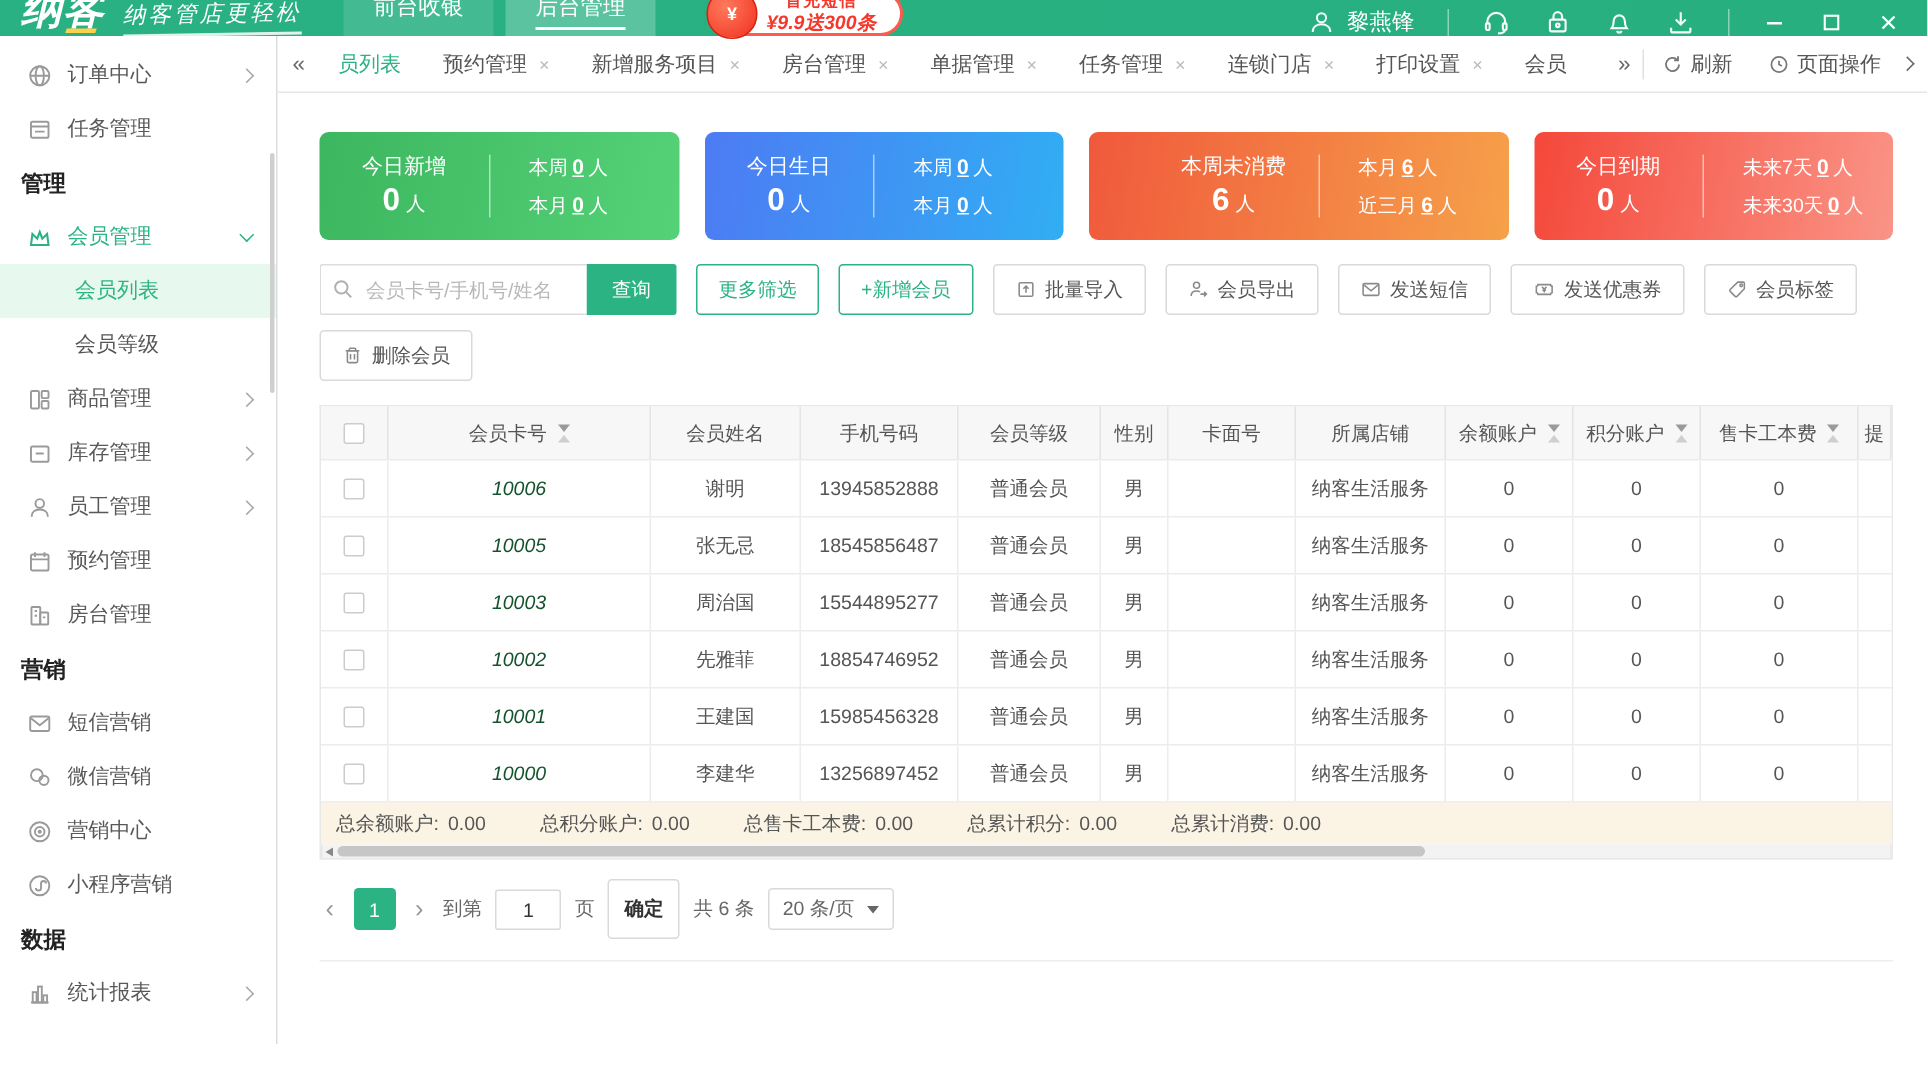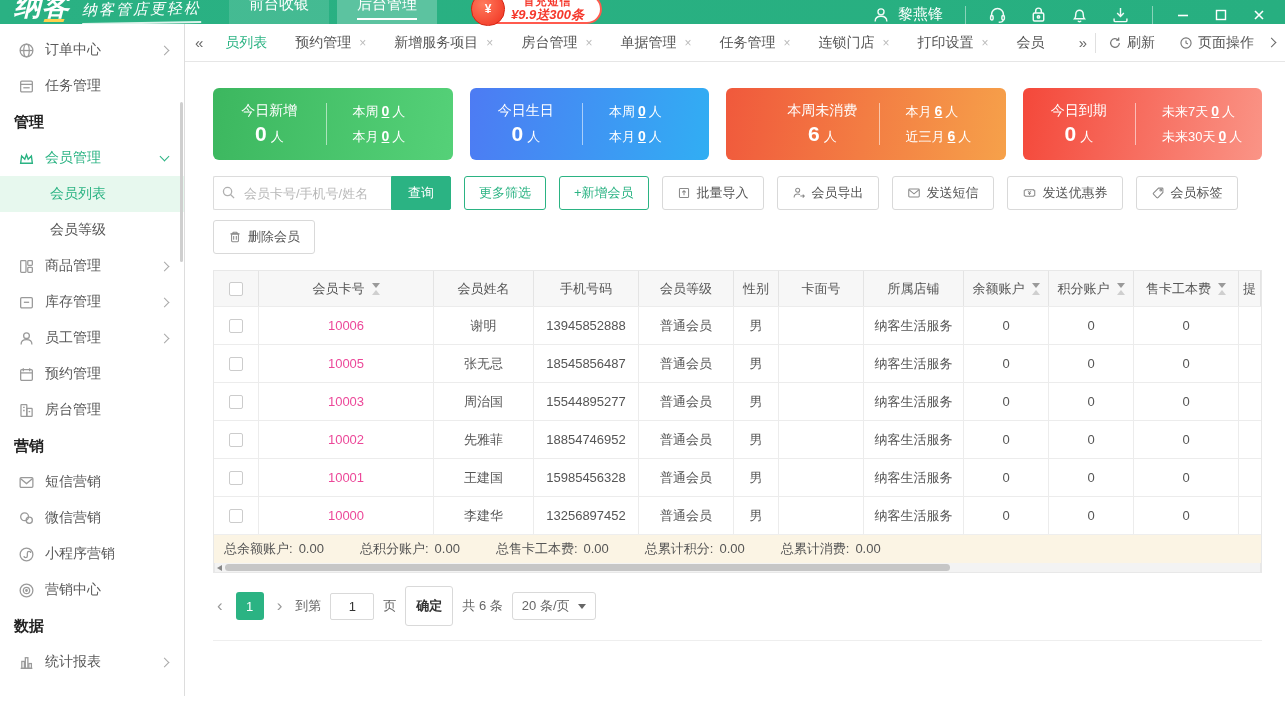--- a/index.html
+++ b/index.html
@@ -90,21 +90,21 @@
 
   
   .table { margin-top:16px; border:1px solid #e8e8e8; border-bottom:none; position:relative; }
   .trow { display:grid; grid-template-columns:45px 175px 100px 105px 95px 45px 85px 100px 85px 85px 105px 1fr; align-items:center; }
   .thead { background:#f7f7f7; height:35px; font-size:13px; color:#555; }
   .tbody-row { height:38px; font-size:13px; color:#555; border-top:1px solid #ececec; background:#fff; }
   .cell { height:100%; display:flex; align-items:center; justify-content:center; border-right:1px solid #ececec; overflow:hidden; white-space:nowrap; }
   .cell:last-child { border-right:none; }
   .thead .cell { border-right:1px solid #e4e4e4; }
   .cb { width:14px; height:14px; border:1px solid #ccc; border-radius:2px; background:#fff; cursor:pointer; }
-  .link { color:#ec4899; cursor:pointer; }
+  .link { color:#14532d; cursor:pointer;font-style:italic; }
   .sort { display:inline-flex; flex-direction:column; gap:2px; margin-left:7px; cursor:pointer; }
   .s-dn { width:0; height:0; border-left:4px solid transparent; border-right:4px solid transparent; border-top:5px solid #9a9a9a; }
   .s-up { width:0; height:0; border-left:4px solid transparent; border-right:4px solid transparent; border-bottom:5px solid #cfcfcf; }
   .summary { height:29px; background:#fbf4e4; border-top:1px solid #eee; display:flex; align-items:center; gap:36px; padding-left:10px; font-size:13px; color:#555; }
   .summary span b { font-weight:normal; margin-left:6px; }
   .hscroll { height:10px; background:#f3f3f3; position:relative; border:1px solid #e8e8e8; border-top:none; }
   .hscroll .arrow-l { position:absolute; left:2px; top:2px; width:0; height:0; border-top:3px solid transparent; border-bottom:3px solid transparent; border-right:5px solid #888; }
   .hscroll .thumb { position:absolute; left:10px; top:1px; height:7px; width:725px; background:#c6c6c6; border-radius:4px; cursor:pointer; }
 
   
@@ -297,34 +297,34 @@
             <circle cx="6.2" cy="6.4" r="3.7"></circle>
             <circle cx="10.6" cy="9.6" r="2.9"></circle>
           </svg>
         </span>
       <span>微信营销</span>
     </div>
     <div class="sb-item">
       <span class="sb-ico">
           <svg viewBox="0 0 16 16" width="17" height="17" fill="none" stroke="currentColor" stroke-width="1.2">
             <circle cx="8" cy="8" r="6"></circle>
-            <path d="M5.6 9.4 a1.6 1.6 0 1 0 3.2 0 v-2.8 a1.6 1.6 0 1 1 3.2 0"></path>
-          </svg>
-        </span>
-      <span>小程序营销</span>
-    </div>
-    <div class="sb-item">
-      <span class="sb-ico">
-          <svg viewBox="0 0 16 16" width="17" height="17" fill="none" stroke="currentColor" stroke-width="1.2">
-            <circle cx="8" cy="8" r="6"></circle>
             <circle cx="8" cy="8" r="3"></circle>
             <circle cx="8" cy="8" r="0.7" fill="currentColor"></circle>
           </svg>
         </span>
       <span>营销中心</span>
+    </div>
+    <div class="sb-item">
+      <span class="sb-ico">
+          <svg viewBox="0 0 16 16" width="17" height="17" fill="none" stroke="currentColor" stroke-width="1.2">
+            <circle cx="8" cy="8" r="6"></circle>
+            <path d="M5.6 9.4 a1.6 1.6 0 1 0 3.2 0 v-2.8 a1.6 1.6 0 1 1 3.2 0"></path>
+          </svg>
+        </span>
+      <span>小程序营销</span>
     </div>
     <div class="sb-section">数据</div>
     <div class="sb-item">
       <span class="sb-ico">
           <svg viewBox="0 0 16 16" width="17" height="17" fill="none" stroke="currentColor" stroke-width="1.2">
             <path d="M2.5 13.5 h11"></path>
             <rect x="3.6" y="7" width="2.4" height="6.5"></rect>
             <rect x="6.9" y="3.5" width="2.4" height="10"></rect>
             <rect x="10.2" y="9" width="2.4" height="4.5"></rect>
           </svg>

